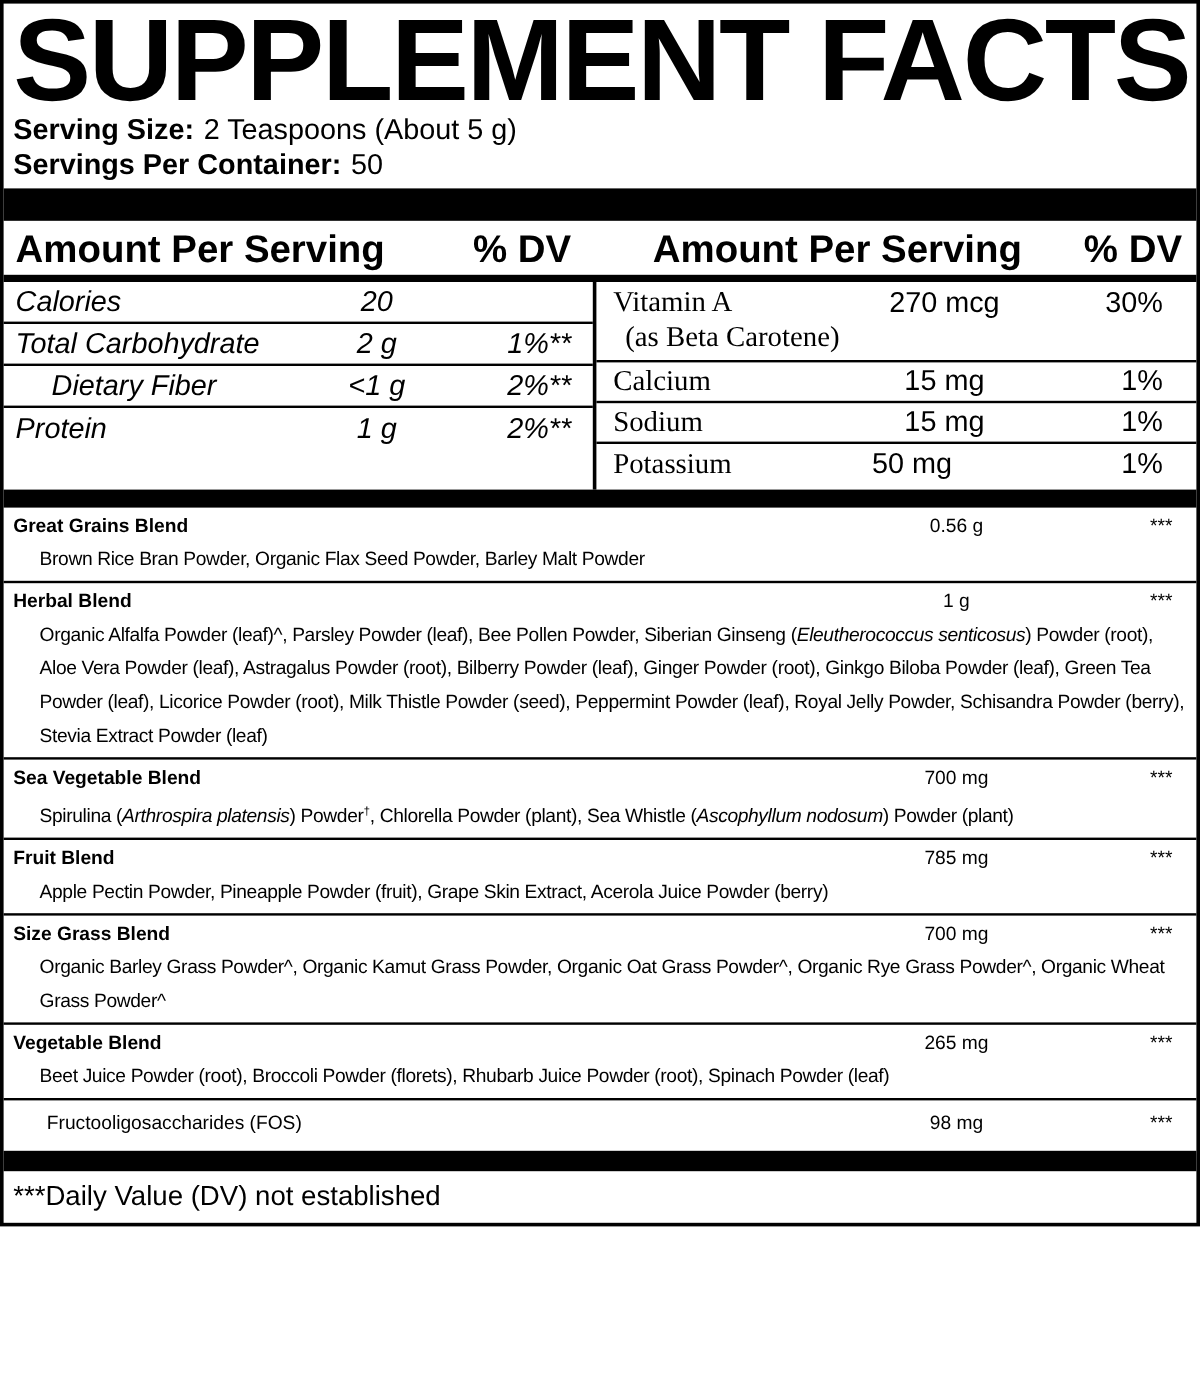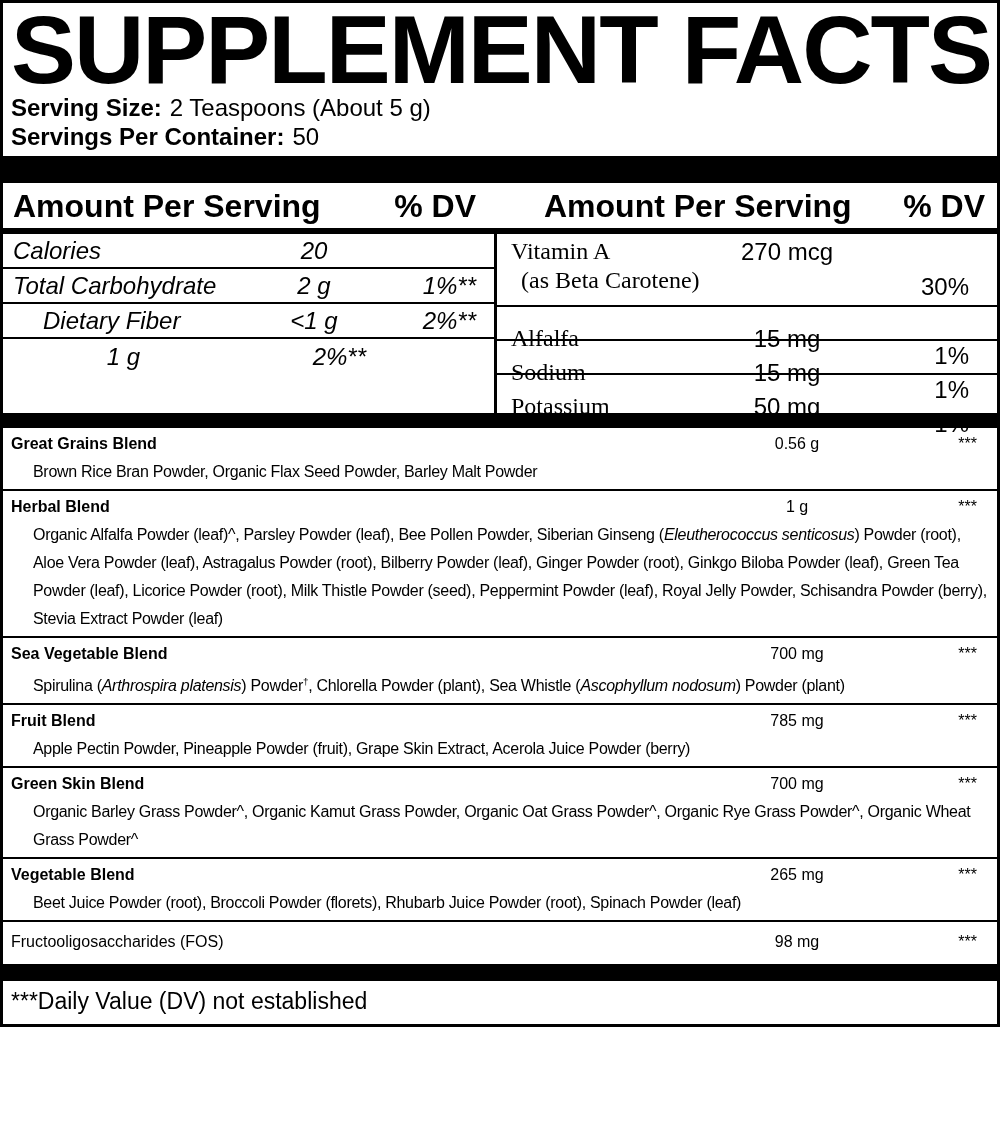--- a/index.html
+++ b/index.html
@@ -59,33 +59,33 @@
     font-style: italic;
   }
   .lrow:last-child { border-bottom: none; }
   .lrow .nm { padding-left: 10px; }
   .lrow .nm.indent { padding-left: 40px; }
   .rrow {
     display: grid; grid-template-columns: 1fr 160px 130px;
     align-items: center; height: 34px;
     border-bottom: 2px solid #000;
   }
-  .rrow:last-child { border-bottom: none; }
+  .rrow:last-child { border-bottom: none; gap: 27px; }
   .rrow .nm { padding-left: 14px; font-family: Liberation Serif, serif; }
   .rrow.vita { height: auto; align-items: start; padding: 3px 0 4px; line-height: 29px; }
   .nm2 { display: block; padding-left: 10px; }
   .amt { text-align: center; }
   .dvv { text-align: right; }
   .lrow .dvv { padding-right: 18px; }
-  .rrow .dvv { padding-right: 28px; margin-top: 35px; }
+  .rrow .dvv { padding-right: 28px; }
 
   
   .blends { font-size: 16px; }
   .bsec { border-bottom: 2px solid #000; }
-  .bsec:last-child { border-bottom: none; }
+  .bsec:last-child { border-bottom: none; margin-left: 28px; }
   .brow {
     display: grid; grid-template-columns: 1fr 160px 120px;
     line-height: 28px; padding: 2px 0 0;
   }
   .bname { font-weight: bold; padding-left: 8px; }
   .bamt { text-align: center; }
   .bdv { text-align: right; padding-right: 20px; }
   .bing { padding: 0 6px 3px 30px; line-height: 28px; letter-spacing: -0.3px; }
   .it { font-style: italic; }
   .sup { vertical-align: super; font-size: 0.62em; }
@@ -139,33 +139,34 @@
         <span class="nm">Total Carbohydrate</span>
         <span class="amt">2 g</span>
         <span class="dvv">1%**</span>
       </div>
       <div class="lrow">
         <span class="nm indent">Dietary Fiber</span>
         <span class="amt">&lt;1 g</span>
         <span class="dvv">2%**</span>
       </div>
       <div class="lrow">
+        <span class="nm">Protein</span>
         <span class="amt">1 g</span>
         <span class="dvv">2%**</span>
       </div>
     </div>
     <div class="vdivider"></div>
     <div class="rtable">
       <div class="rrow vita">
         <span class="nm"><span>Vitamin A</span><span class="nm2">(as Beta Carotene)</span></span>
         <span class="amt">270 mcg</span>
         <span class="dvv">30%</span>
       </div>
       <div class="rrow">
-        <span class="nm">Alfalfa</span>
+        <span class="nm">Calcium</span>
         <span class="amt">15 mg</span>
         <span class="dvv">1%</span>
       </div>
       <div class="rrow">
         <span class="nm">Sodium</span>
         <span class="amt">15 mg</span>
         <span class="dvv">1%</span>
       </div>
       <div class="rrow">
         <span class="nm">Potassium</span>
@@ -205,21 +206,21 @@
     <div class="bsec">
       <div class="brow">
         <span class="bname">Fruit Blend</span>
         <span class="bamt">785 mg</span>
         <span class="bdv">***</span>
       </div>
       <div class="bing"><span>Apple Pectin Powder, Pineapple Powder (fruit), Grape Skin Extract, Acerola Juice Powder (berry)</span></div>
     </div>
     <div class="bsec">
       <div class="brow">
-        <span class="bname">Green Skin Blend</span>
+        <span class="bname">Size Grass Blend</span>
         <span class="bamt">700 mg</span>
         <span class="bdv">***</span>
       </div>
       <div class="bing"><span>Organic Barley Grass Powder^, Organic Kamut Grass Powder, Organic Oat Grass Powder^, Organic Rye Grass Powder^, Organic Wheat Grass Powder^</span></div>
     </div>
     <div class="bsec">
       <div class="brow">
         <span class="bname">Vegetable Blend</span>
         <span class="bamt">265 mg</span>
         <span class="bdv">***</span>

